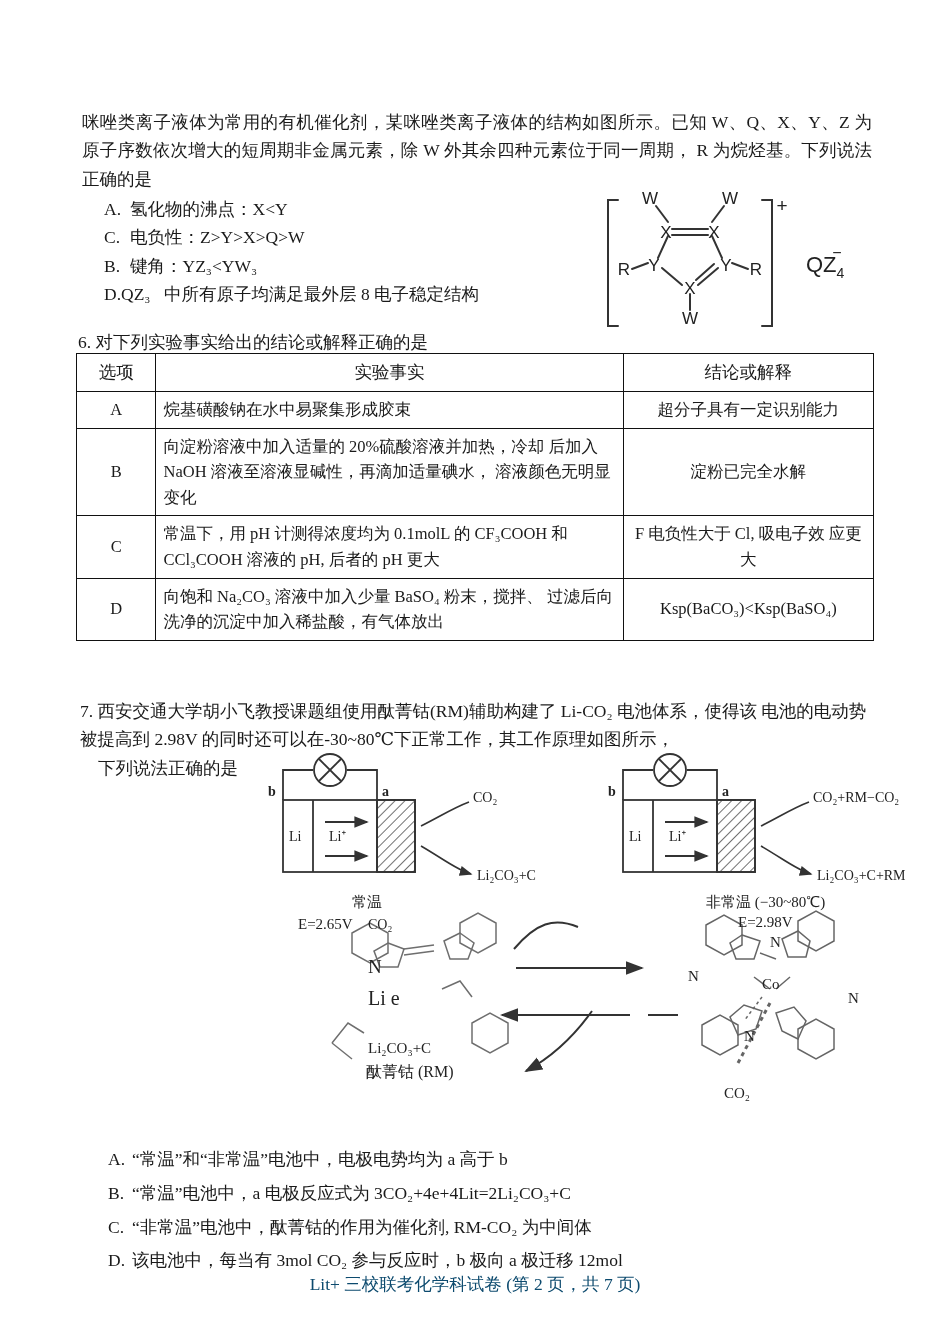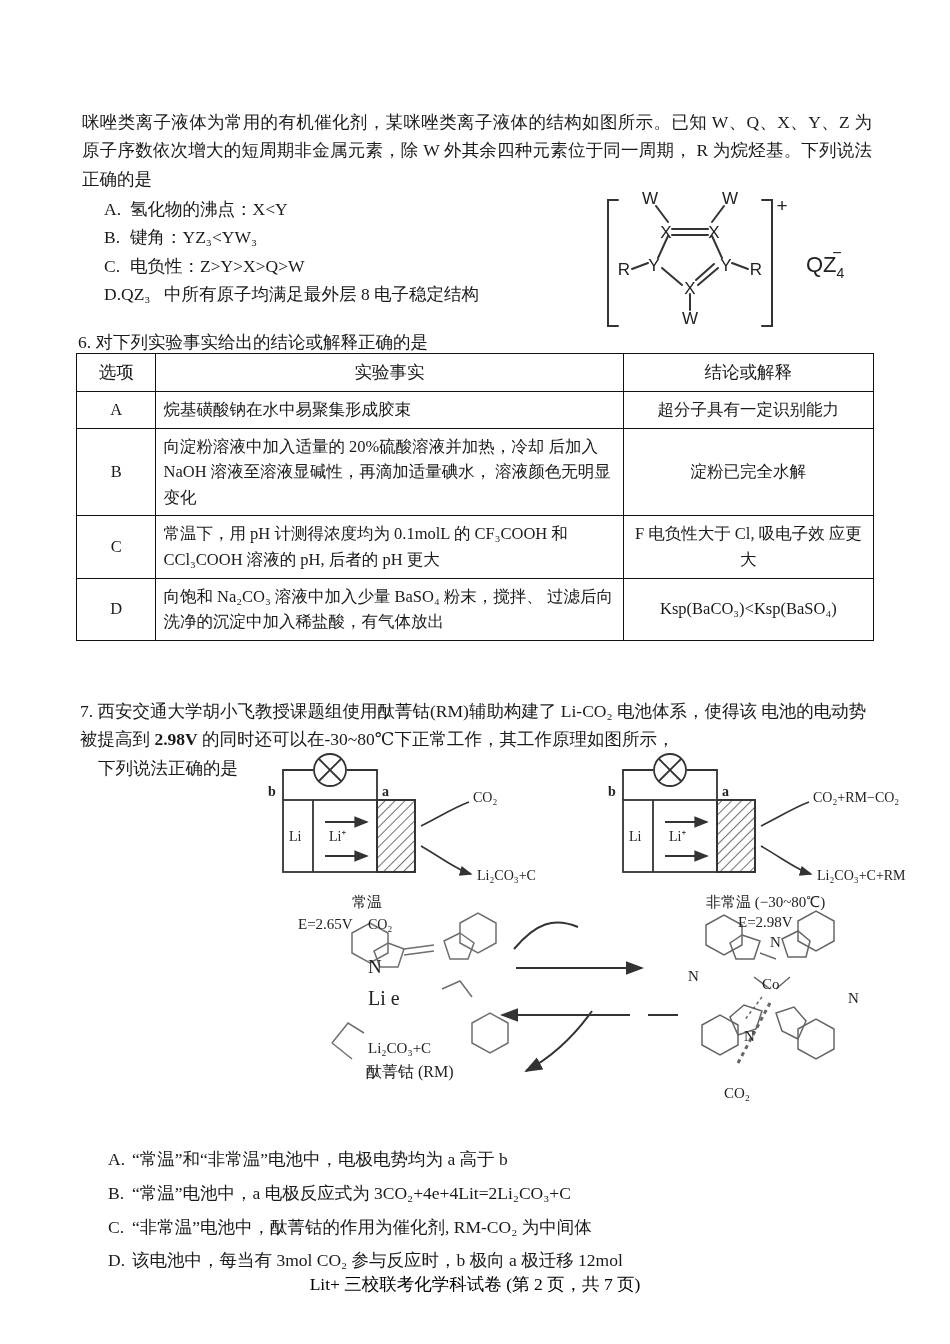--- a/index.html
+++ b/index.html
@@ -78,21 +78,21 @@
   
   .q7 {
     position: absolute;
     left: 80px;
     top: 697px;
     width: 795px;
     font-size: 17.5px;
     line-height: 1.62;
   }
   .q7 .last-line { display: block; margin-left: 18px; }
-  .bold { font-weight: bold; }
+  .bold { font-weight: normal; }
 
   .fig7 {
     position: absolute;
     left: 255px;
     top: 752px;
     width: 690px;
     height: 165px;
   }
   .fig7b {
     position: absolute;
@@ -114,40 +114,40 @@
   .q7-opts .opt { margin-left: 8px; }
   .q7-opts .lbl { min-width: 24px; }
 
   .footer {
     position: absolute;
     left: 0;
     top: 1272px;
     width: 950px;
     text-align: center;
     font-size: 17.5px;
-    color: #000000;
+    color: #0c4a6e;
   }
   .figtext { font-family: "Liberation Serif", serif; }
 </style>
 </head>
 <body>
 
 <div class="page">
 
   <div class="q-block q5">
     <div class="stem">咪唑类离子液体为常用的有机催化剂，某咪唑类离子液体的结构如图所示。已知 W、Q、X、Y、Z 为原子序数依次增大的短周期非金属元素，除 W 外其余四种元素位于同一周期， R 为烷烃基。下列说法正确的是</div>
     <div class="opts">
       <div class="opt">
         <span class="lbl">A.</span><span>氢化物的沸点：X&lt;Y</span>
       </div>
       <div class="opt">
-        <span class="lbl">B.</span><span>键角：YZ₃&lt;YW₃</span>
+        <span class="lbl">C.</span><span>电负性：Z&gt;Y&gt;X&gt;Q&gt;W</span>
       </div>
       <div class="opt">
-        <span class="lbl">C.</span><span>电负性：Z&gt;Y&gt;X&gt;Q&gt;W</span>
+        <span class="lbl">B.</span><span>键角：YZ₃&lt;YW₃</span>
       </div>
       <div class="opt">
         <span class="lbl" style="min-width:60px">D.QZ₃</span><span>中所有原子均满足最外层 8 电子稳定结构</span>
       </div>
     </div>
   </div>
 
   <div class="struct5">
     <svg width="290" height="150" viewBox="0 0 290 150">
       <g stroke="#333" stroke-width="2" fill="none" stroke-linecap="round">

